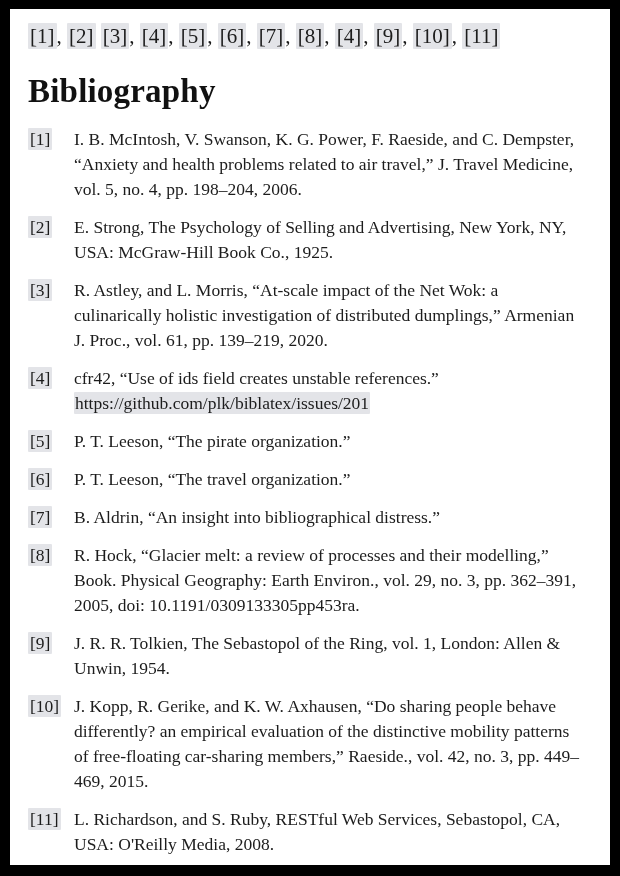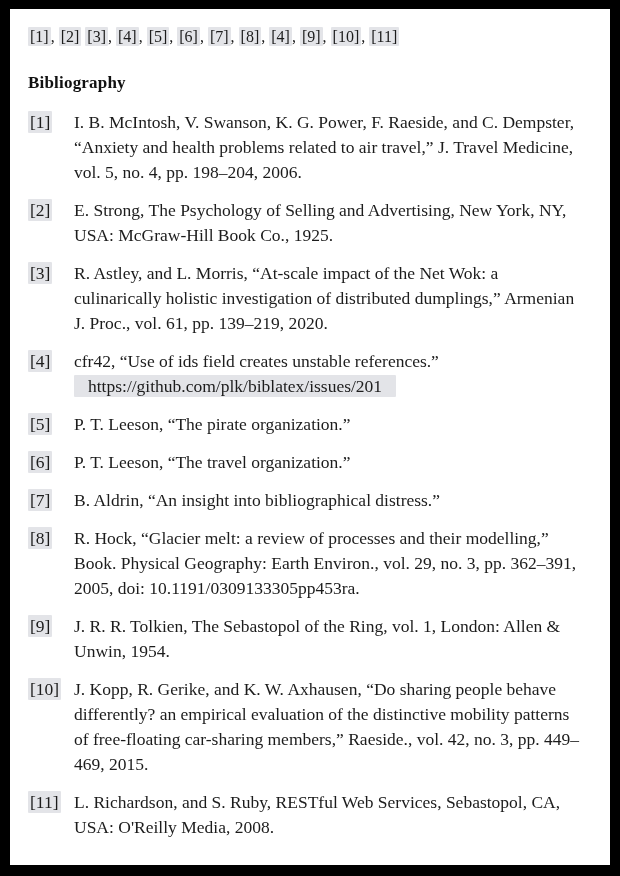--- a/index.html
+++ b/index.html
@@ -19,31 +19,31 @@
     overflow: hidden;
   }
   .page {
     box-sizing: border-box;
     width: 100%;
     height: 100%;
     padding: 15px 24px 0 18px;
     color: #1c1c1c;
   }
   .citation-line {
-    font-size: 16px;
+    font-size: 21px;
     line-height: 25px;
     white-space: nowrap;
   }
   .cite-ref {
     background: #e3e4e8;
     padding: 1px 2px;
     border-radius: 1px;
   }
   h1.bib-heading {
-    font-size: 17px;
+    font-size: 33px;
     font-weight: bold;
     margin: 24px 0 17px 0;
     letter-spacing: 0.2px;
     color: #111111;
   }
   .ref-list {
     margin: 0;
     padding: 0;
     list-style: none;
   }
@@ -62,21 +62,21 @@
     padding: 1px 2px;
     border-radius: 1px;
   }
   .entry-text {
     flex: 1 1 auto;
     max-width: 516px;
   }
   .seg-italic { }
   .seg-link {
     background: #e3e4e8;
-    padding: 1px 14px;
+    padding: 1px 1px;
     border-radius: 1px;
     overflow-wrap: anywhere;
   }
 </style>
 </head>
 <body>
 
 <div class="frame">
   <div class="page">
 

